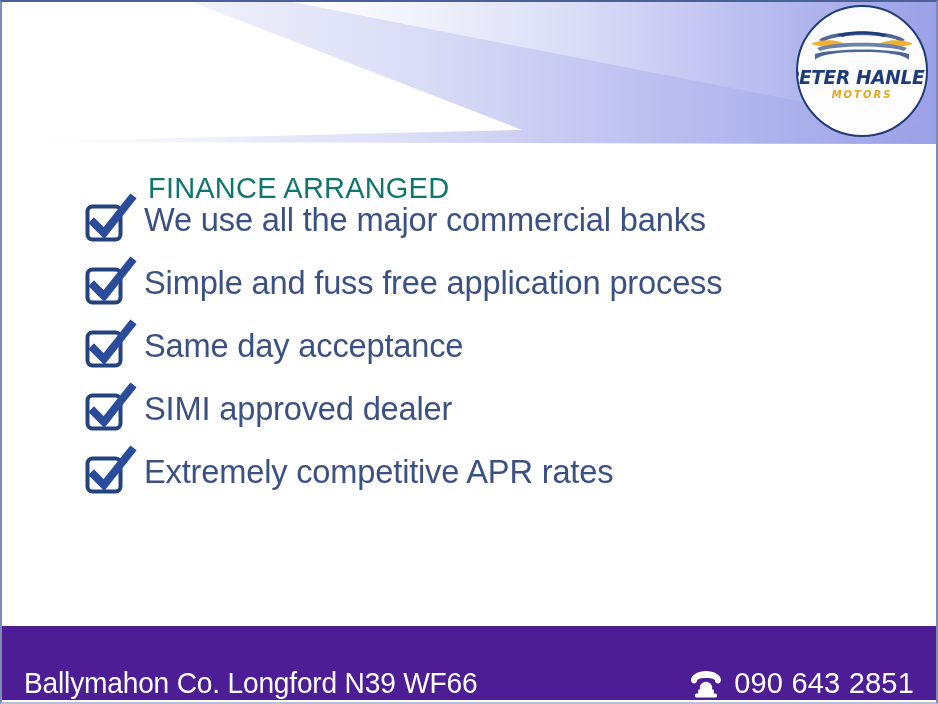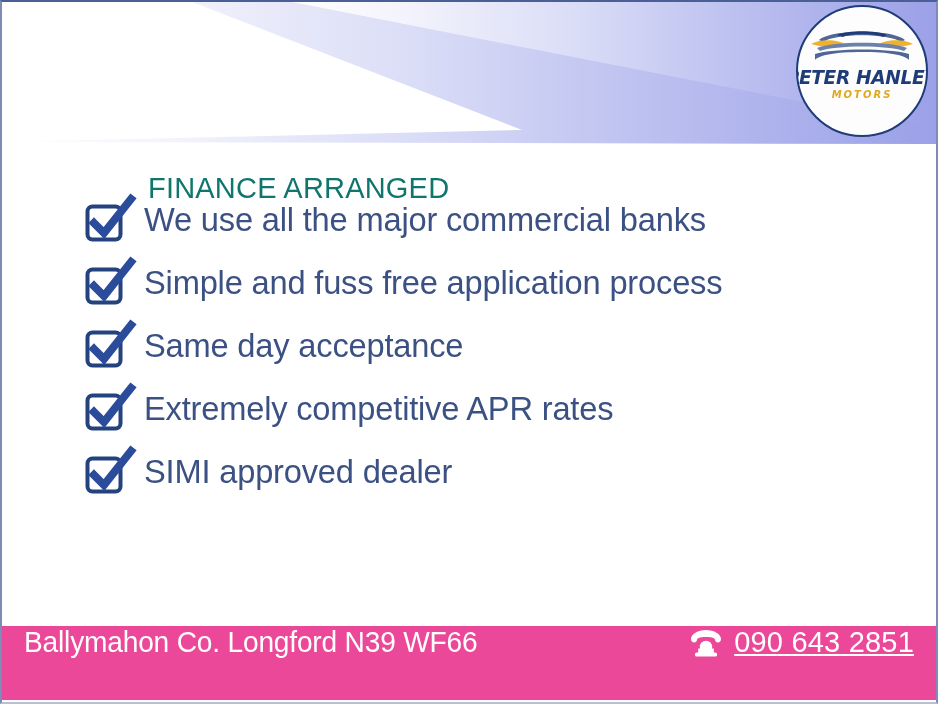--- a/index.html
+++ b/index.html
@@ -130,23 +130,23 @@
     transform-origin: left center;
   }
 
   
   .footer {
     position: absolute;
     left: 0;
     right: 0;
     top: 624px;
     height: 74px;
-    background: #ec4899;
-    display: flex;
-    align-items: flex-start;
+    background: #4c1d95;
+    display: flex;
+    align-items: flex-end;
   }
   .footer-address {
     margin-left: 22px;
     font-family: "Liberation Sans", sans-serif;
     font-size: 29px;
     color: #ffffff;
     letter-spacing: -0.2px;
     white-space: nowrap;
     transform: scaleX(0.97);
     transform-origin: left center;
@@ -163,21 +163,20 @@
     height: 30px;
     margin-right: 11px;
     display: block;
   }
   .footer-phone-number {
     font-family: "Liberation Sans", sans-serif;
     font-size: 29px;
     color: #ffffff;
     letter-spacing: 0.2px;
     white-space: nowrap;
-    text-decoration: underline;
   }
 </style>
 </head>
 <body>
 
 <div class="advert">
 
   <svg class="wedge" viewBox="0 0 934 160" preserveAspectRatio="none" aria-hidden="true">
     <defs>
       <linearGradient id="wedgeGrad" x1="0" y1="0" x2="1" y2="0">
@@ -232,29 +231,29 @@
         <path d="M10 26 L20 36 L47 2" fill="none" stroke="#2b4b9b" stroke-width="8" stroke-linecap="square" stroke-linejoin="miter"></path>
       </svg>
       <span class="benefit-text">Same day acceptance</span>
     </li>
 
     <li class="benefit-row">
       <svg class="check-icon" viewBox="0 0 52 46" aria-hidden="true">
         <rect x="3.5" y="9.5" width="33" height="33" rx="5" ry="5" fill="none" stroke="#24437e" stroke-width="4"></rect>
         <path d="M10 26 L20 36 L47 2" fill="none" stroke="#2b4b9b" stroke-width="8" stroke-linecap="square" stroke-linejoin="miter"></path>
       </svg>
+      <span class="benefit-text">SIMI approved dealer</span>
+    </li>
+
+    <li class="benefit-row">
+      <svg class="check-icon" viewBox="0 0 52 46" aria-hidden="true">
+        <rect x="3.5" y="9.5" width="33" height="33" rx="5" ry="5" fill="none" stroke="#24437e" stroke-width="4"></rect>
+        <path d="M10 26 L20 36 L47 2" fill="none" stroke="#2b4b9b" stroke-width="8" stroke-linecap="square" stroke-linejoin="miter"></path>
+      </svg>
       <span class="benefit-text">Extremely competitive APR rates</span>
-    </li>
-
-    <li class="benefit-row">
-      <svg class="check-icon" viewBox="0 0 52 46" aria-hidden="true">
-        <rect x="3.5" y="9.5" width="33" height="33" rx="5" ry="5" fill="none" stroke="#24437e" stroke-width="4"></rect>
-        <path d="M10 26 L20 36 L47 2" fill="none" stroke="#2b4b9b" stroke-width="8" stroke-linecap="square" stroke-linejoin="miter"></path>
-      </svg>
-      <span class="benefit-text">SIMI approved dealer</span>
     </li>
 
   </ul>
 
   <div class="footer">
     <div class="footer-address">Ballymahon Co. Longford N39 WF66</div>
     <div class="footer-phone">
       <svg class="phone-icon" viewBox="0 0 34 30" aria-hidden="true">
         <path d="M17 2 C9 2 2 6 2 11 C2 13 3.5 14.5 5 14.5 C6.6 14.5 8 13.4 8 11.8 C8 10.6 9.8 9 17 9 C24.2 9 26 10.6 26 11.8 C26 13.4 27.4 14.5 29 14.5 C30.5 14.5 32 13 32 11 C32 6 25 2 17 2 Z" fill="#ffffff"></path>
         <circle cx="17" cy="19" r="6.2" fill="#ffffff"></circle>

